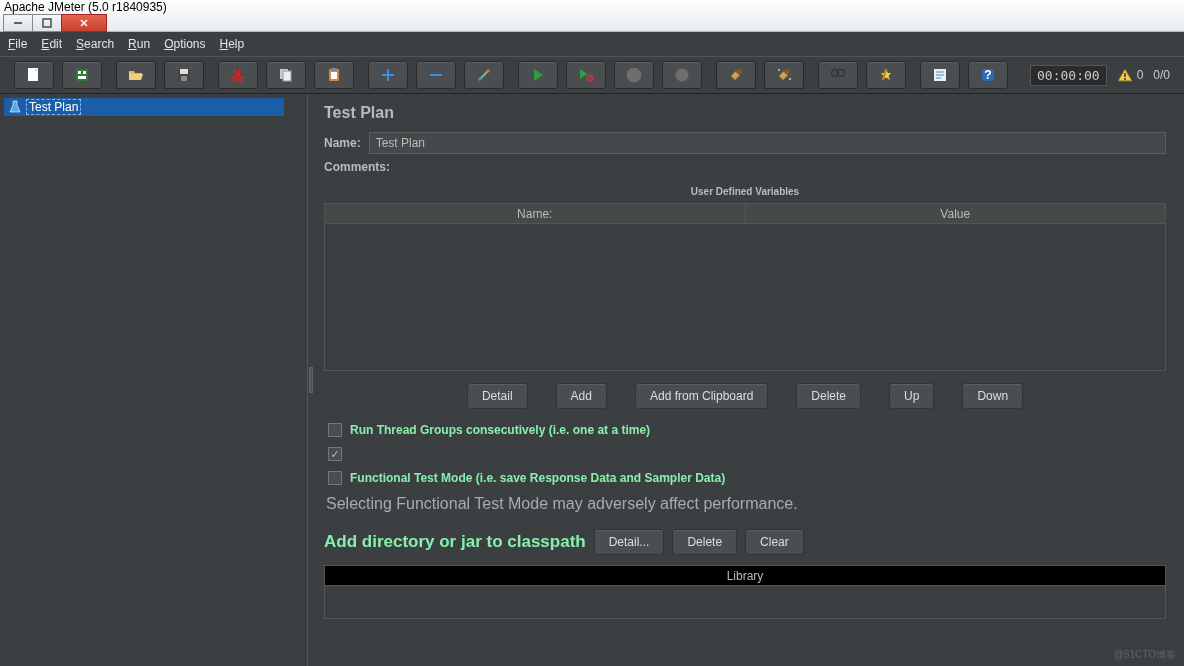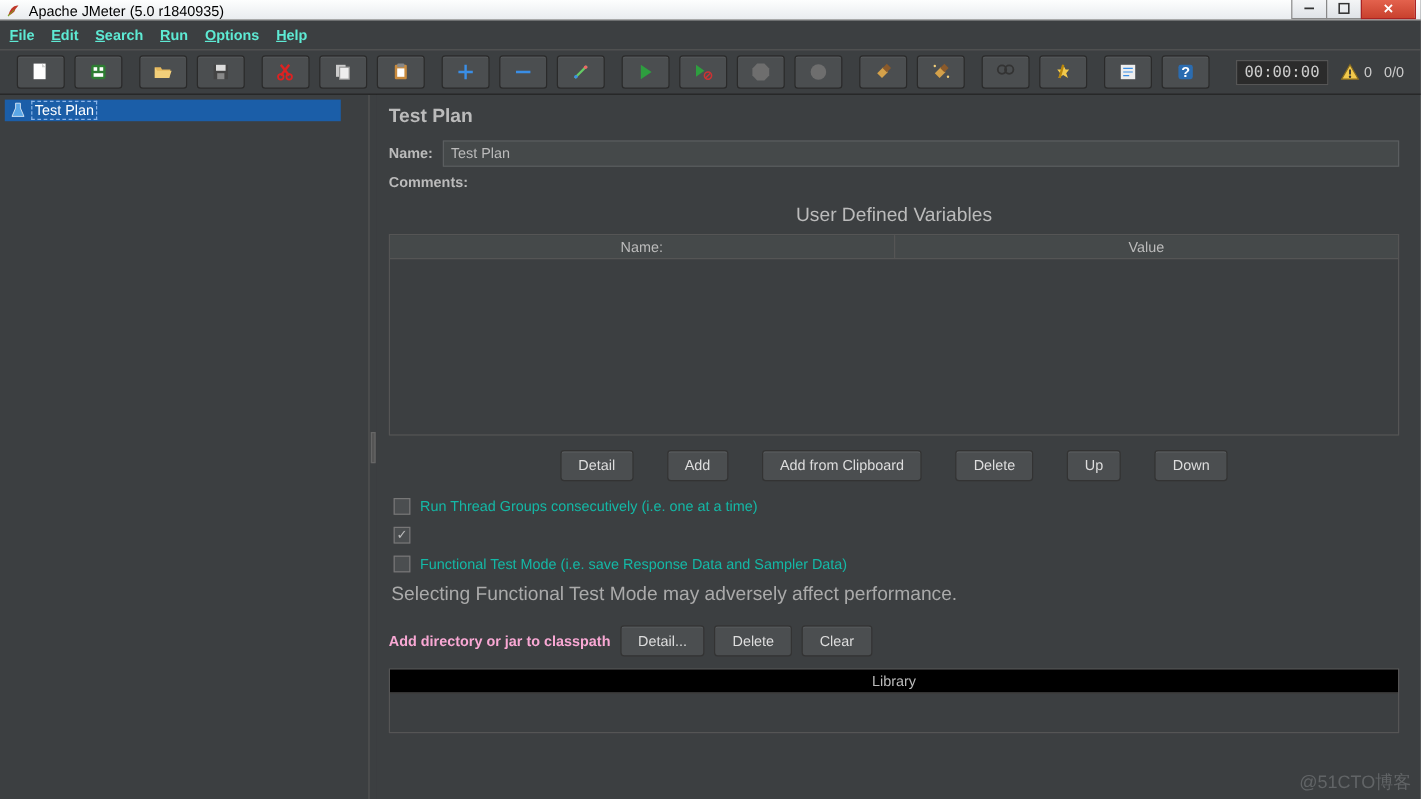--- a/index.html
+++ b/index.html
@@ -1,29 +1,29 @@
 <!DOCTYPE html>
 <html><head>
 <meta charset="utf-8">
 <style>
 * { box-sizing: border-box; margin: 0; padding: 0; font-family: Tahoma, Arial, sans-serif; font-size: 12px; }
 body { background: #fff; width: 1184px; height: 666px; overflow: hidden; position: relative; }
 
 .window { width: 1184px; height: 666px; background: #3c3f41; display: flex; flex-direction: column; }
 
-.titlebar { height: 17px; background: linear-gradient(#fdfefe,#e9ecef); border-bottom: 1px solid #bbb; display: flex; align-items: flex-end; padding: 0 4px; position: relative; }
+.titlebar { height: 32px; background: linear-gradient(#fdfefe,#e9ecef); border-bottom: 1px solid #bbb; display: flex; align-items: flex-start; padding: 0 4px; position: relative; flex-direction: column; }
 .feather-icon { width: 14px; height: 14px; margin-right: 6px; }
 .title-text { color: #000; font-size: 12px; flex: 1; }
 .winbtns { display: flex; gap: 0; }
 .winbtn { width: 30px; height: 18px; border: 1px solid #888; display: flex; align-items: center; justify-content: center; background: linear-gradient(#f5f6f7,#dfe3e7); margin-left: -1px; }
 .winbtn.close { background: linear-gradient(#e5644f,#c8412e); border-color:#a22; width: 46px; }
 .winbtn svg { width: 10px; height: 10px; }
 
 .menubar { height: 24px; background: #3c3f41; display: flex; align-items: center; padding: 0 8px; }
-.menubar span { color: #5eead4; font-size: 12px; margin-right: 14px; cursor: default; font-weight: bold; }
+.menubar span { color: #e5e5e5; font-size: 12px; margin-right: 14px; cursor: default; }
 .menubar span u { text-decoration: underline; }
 
 .toolbar { height: 38px; background: #3c3f41; border-top: 1px solid #555; border-bottom: 1px solid #222; display: flex; align-items: center; padding: 0 14px; }
 .tbtn { width: 40px; height: 28px; background: #4b4e50; border: 1px solid #2a2a2a; border-radius: 3px; display: flex; align-items: center; justify-content: center; margin-right: 8px; box-shadow: inset 0 1px 0 #5a5d5f; }
 .tsep { width: 6px; }
 .tright { margin-left: auto; display: flex; align-items: center; gap: 10px; }
 .timebox { background: #2b2b2b; border: 1px solid #555; padding: 2px 6px; color: #ccc; font-family: monospace; font-size: 13px; min-width: 58px; text-align: center; }
 .warn-count, .run-count { color: #ccc; font-size: 12px; }
 .warn-group { display: flex; align-items: center; gap: 4px; }
 
@@ -35,43 +35,43 @@
 
 .splitter { width: 6px; background: #3c3f41; display: flex; align-items: center; justify-content: center; }
 .splitter-grip { width: 4px; height: 26px; background: #555; border: 1px solid #666; }
 
 .main-panel { flex: 1; background: #3c3f41; padding: 10px 18px 8px 10px; overflow: auto; color: #bbb; }
 .panel-title { font-size: 16px; font-weight: bold; color: #bbb; margin-bottom: 10px; }
 .form-row { display: flex; align-items: center; margin-bottom: 6px; }
 .form-label { font-size: 12px; color: #bbb; font-weight: bold; margin-right: 8px; }
 .text-input { flex: 1; background: #45494a; border: 1px solid #5b5e60; color: #bbb; height: 22px; padding: 0 6px; font-size: 12px; }
 
-.section-title { text-align: center; color: #bbb; font-size: 16px; font-weight: normal; margin: 12px 0 6px 0; }
+.section-title { text-align: center; color: #bbb; font-size: 10px; font-weight: bold; margin: 12px 0 6px 0; }
 .var-table { border: 1px solid #555; height: 168px; background: #3c3f41; display: flex; flex-direction: column; }
 .var-head { display: flex; background: #45494a; border-bottom: 1px solid #555; height: 20px; }
 .var-head div { flex: 1; text-align: center; color: #bbb; font-size: 12px; line-height: 20px; border-right: 1px solid #555; }
 .var-head div:last-child { border-right: none; }
 .var-body { flex: 1; }
 
 .btn-row { display: flex; justify-content: center; gap: 28px; margin: 12px 0 14px 0; }
 .btn { background: #4b4e50; border: 1px solid #333; color: #ddd; padding: 5px 14px; font-size: 12px; border-radius: 3px; box-shadow: inset 0 1px 0 #5c5f61; cursor: default; }
 
 .check-row { display: flex; align-items: center; margin-bottom: 10px; padding-left: 4px; }
 .checkbox { width: 14px; height: 14px; border: 1px solid #777; background: #4b4e50; margin-right: 8px; display: flex; align-items: center; justify-content: center; }
 .checkbox.checked::after { content: "✓"; color: #bbb; font-size: 11px; line-height: 1; }
-.check-label { font-size: 12px; color: #14b8a6; font-weight: normal; }
+.check-label { font-size: 12px; color: #86efac; font-weight: bold; }
 .note { font-size: 16px; color: #aaa; margin-bottom: 16px; padding-left: 2px; }
 
 .classpath-row { display: flex; align-items: center; gap: 8px; margin-bottom: 10px; }
-.classpath-label { font-size: 12px; color: #f9a8d4; font-weight: bold; }
+.classpath-label { font-size: 17px; color: #86efac; font-weight: bold; }
 
 .lib-table { border: 1px solid #555; height: 54px; background: #3c3f41; display: flex; flex-direction: column; }
 .lib-head { background: #000000; border-bottom: 1px solid #555; height: 20px; text-align: center; color: #bbb; font-size: 12px; line-height: 20px; }
 
-.watermark { position: absolute; right: 8px; bottom: 4px; color: #7a7d7f; font-size: 15px; opacity: .6; pointer-events: none; }
+.watermark { position: absolute; right: 8px; bottom: 4px; color: #7a7d7f; font-size: 10px; opacity: .6; pointer-events: none; }
 </style>
 </head>
 <body>
 
 <div class="window">
 
   <div class="titlebar">
     <svg class="feather-icon" viewBox="0 0 16 16">
         <path d="M3 13 Q6 2 13 3 Q10 6 9 9 Q7 11 3 13 Z" fill="#c0392b"></path>
         <path d="M3 13 L9 7" stroke="#7a2" stroke-width="1"></path>

